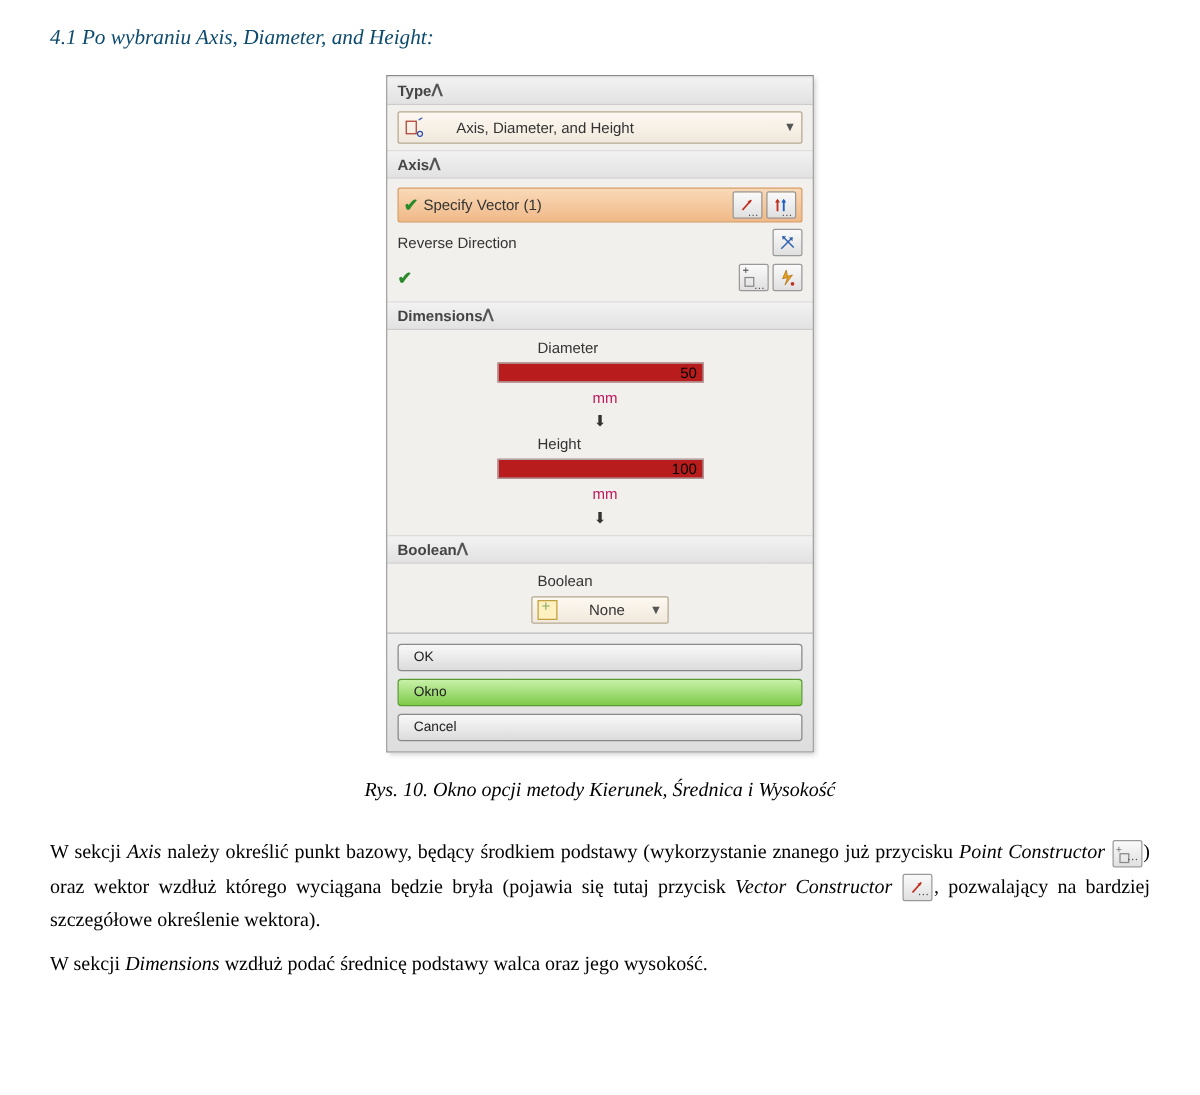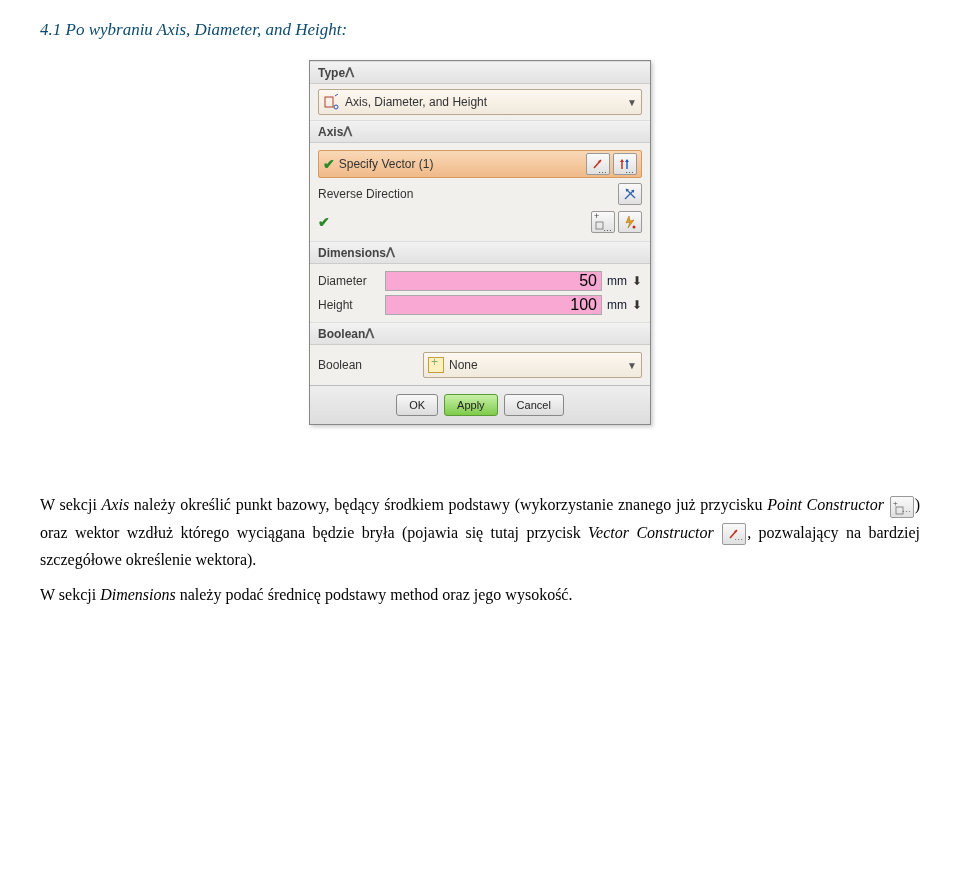--- a/index.html
+++ b/index.html
@@ -52,20 +52,21 @@
     background: #f2f0ec;
   }
   .combo {
     display: flex;
     align-items: center;
     background: linear-gradient(#fdf8f1, #f0e9dc);
     border: 1px solid #b5a88e;
     border-radius: 2px;
     padding: 2px 4px;
     height: 20px;
+    gap: 20px;
   }
   .combo-icon {
     width: 16px;
     height: 16px;
     margin-right: 6px;
     display: inline-flex;
     align-items: center;
     justify-content: center;
   }
   .combo-text {
@@ -114,54 +115,56 @@
     border: 1px solid #d89a5e;
     border-radius: 2px;
     padding: 2px 4px;
     margin: 2px 0;
   }
   .dim-row {
     display: flex;
     align-items: center;
     gap: 5px;
     padding: 2px 0;
+    flex-direction: column;
   }
   .dim-label {
     width: 100px;
     color: #333;
   }
   .dim-input {
     flex: 1;
     height: 18px;
     border: 1px solid #aaa;
-    background: #f9a8d4;
+    background: #b91c1c;
     padding: 0 4px;
     font-family: Tahoma, Arial, sans-serif;
-    font-size: 16px;
+    font-size: 12px;
     text-align: right;
   }
   .dim-unit {
     width: 28px;
-    text-align: left;
-    color: #0f172a;
+    text-align: right;
+    color: #be185d;
   }
   .dim-arrow {
     width: 16px;
     text-align: center;
     font-size: 12px;
     color: #333;
     cursor: pointer;
   }
   .btn-bar {
     display: flex;
-    justify-content: center;
+    justify-content: flex-end;
     gap: 6px;
     padding: 8px;
     background: linear-gradient(#eee, #ddd);
     border-top: 1px solid #bbb;
+    flex-direction: column;
   }
   .btn {
     height: 22px;
     padding: 0 12px;
     border: 1px solid #888;
     border-radius: 3px;
     font-family: Tahoma, Arial, sans-serif;
     font-size: 11px;
     cursor: pointer;
     display: inline-flex;
@@ -345,28 +348,28 @@
           <span class="none-icon"></span>
           <span class="combo-text">None</span>
           <span class="combo-down">▼</span>
         </div>
       </div>
     </div>
 
 
     <div class="btn-bar">
       <button class="btn">OK</button>
-      <button class="btn btn-apply">Apply</button>
+      <button class="btn btn-apply">Okno</button>
       <button class="btn">Cancel</button>
     </div>
   </div>
 </div>
 
 <div class="caption">
-  <br>
+  <span>Rys. 10. Okno opcji metody Kierunek, Średnica i Wysokość</span><br>
 </div>
 
 <p class="body-text">
   <span>W sekcji </span><span class="italic">Axis</span><span> należy określić punkt bazowy, będący środkiem podstawy (wykorzystanie znanego już przycisku </span><span class="italic">Point Constructor</span>
   <span class="inline-icon">
     <span class="plus-badge">+</span>
     <svg width="10" height="10" viewBox="0 0 10 10" style="position:absolute;bottom:1px;left:4px;">
         <rect x="1" y="1" width="7" height="7" fill="none" stroke="#888"></rect>
       </svg>
     <span class="dots-badge">…</span>
@@ -374,14 +377,14 @@
   <span class="inline-icon">
     <svg width="14" height="14" viewBox="0 0 14 14">
         <line x1="3" y1="11" x2="10" y2="3" stroke="#c03020" stroke-width="1.5"></line>
         <polygon points="10,3 7,4 9,6" fill="#c03020"></polygon>
       </svg>
     <span class="dots-badge">…</span>
   </span><span>, pozwalający na bardziej szczegółowe określenie wektora).</span>
 </p>
 
 <p class="body-text">
-  <span>W sekcji </span><span class="italic">Dimensions</span><span> należy podać średnicę podstawy method oraz jego wysokość.</span>
+  <span>W sekcji </span><span class="italic">Dimensions</span><span> wzdłuż podać średnicę podstawy walca oraz jego wysokość.</span>
 </p>
 
 </body></html>

